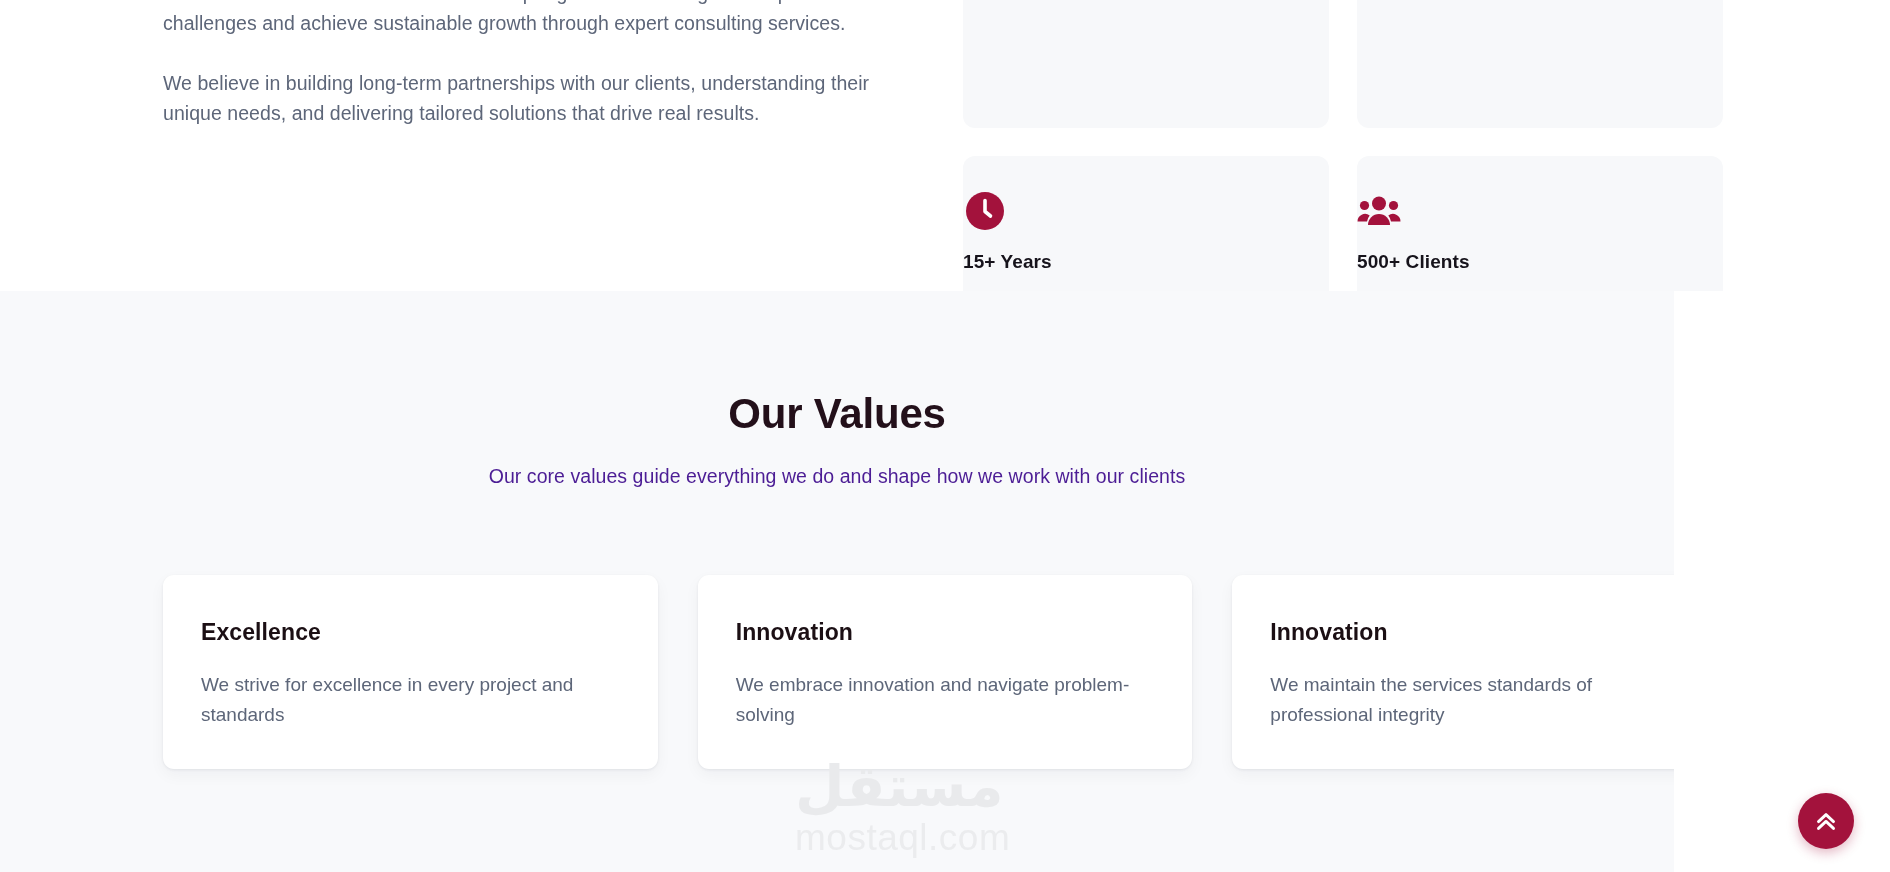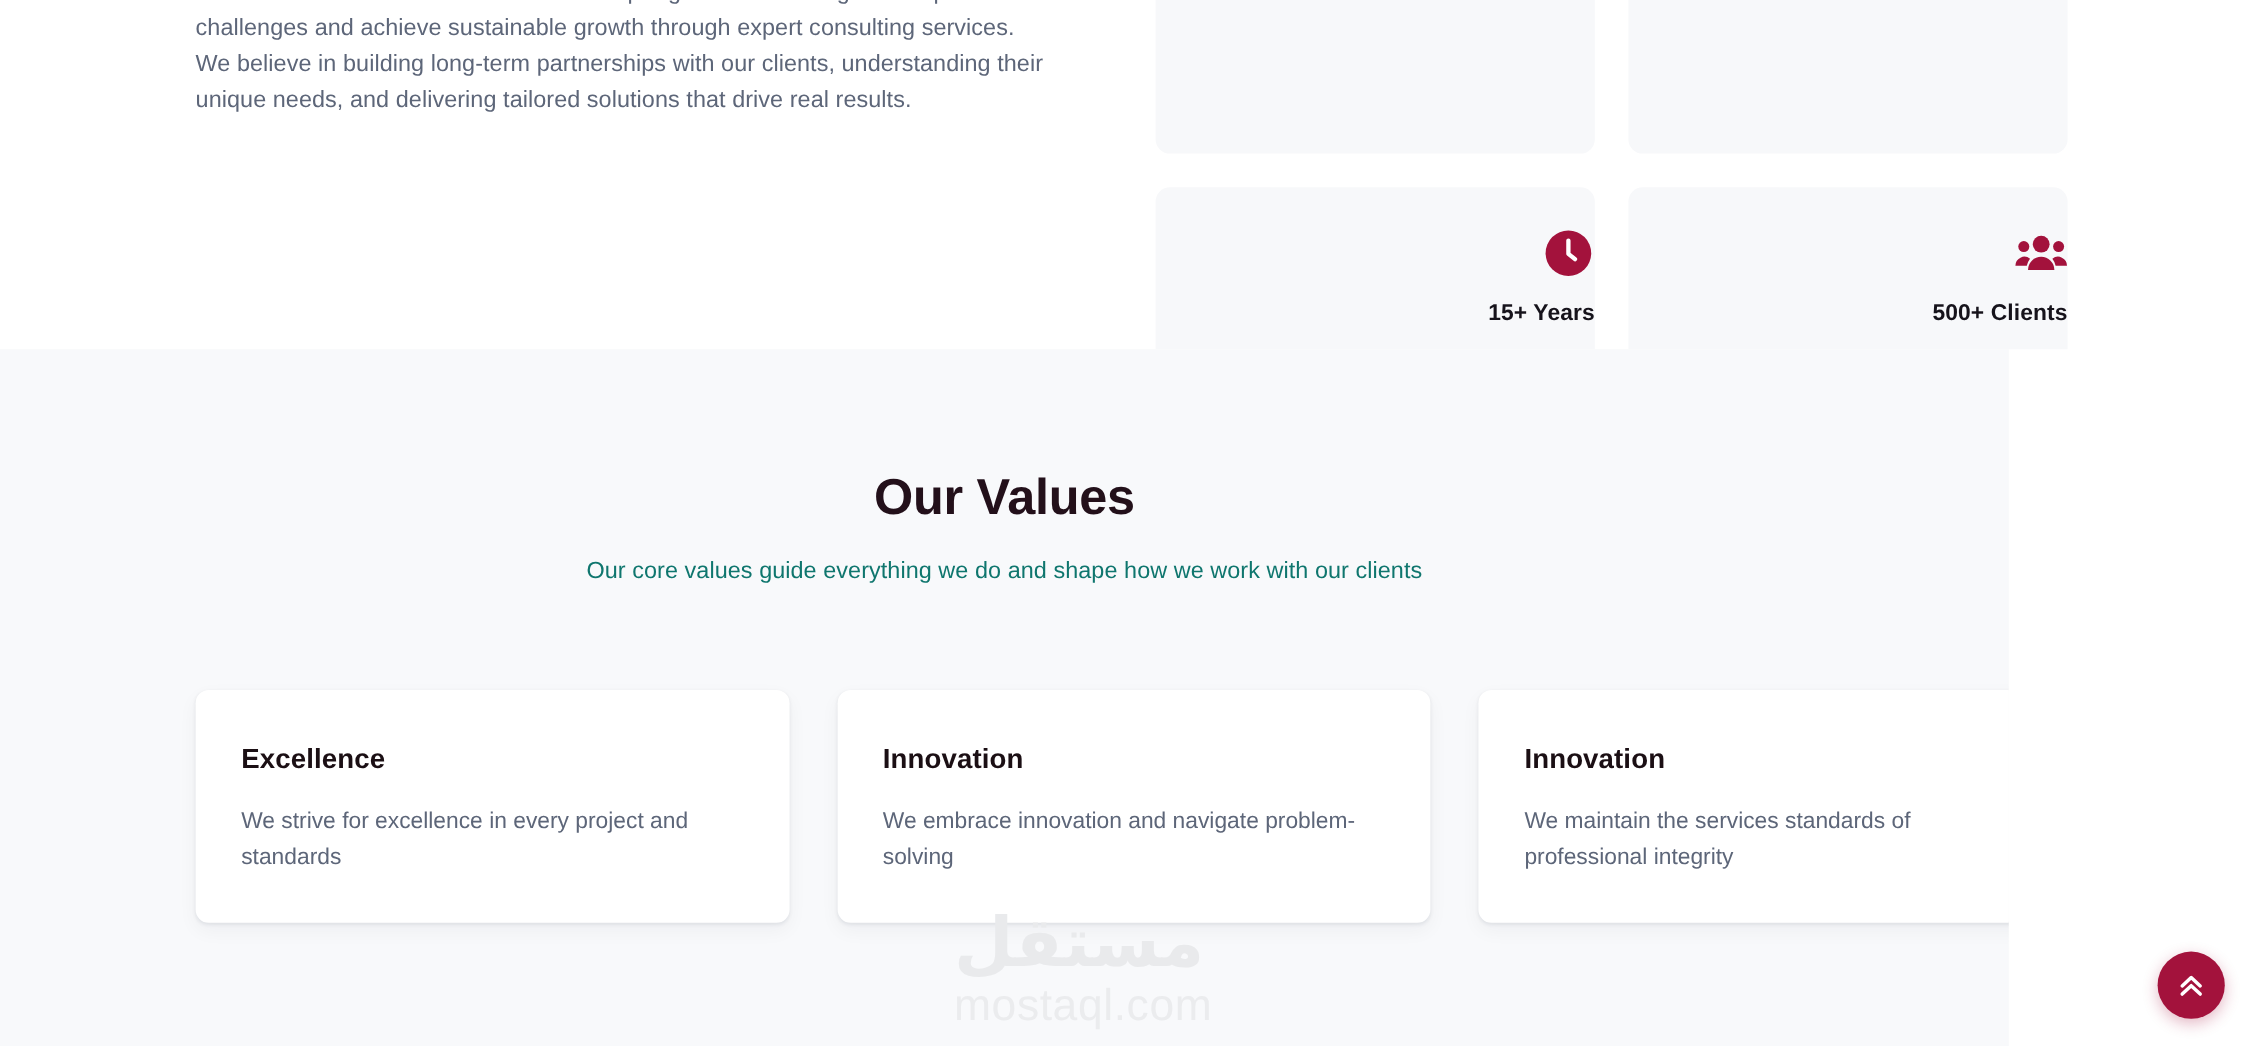--- a/index.html
+++ b/index.html
@@ -42,39 +42,39 @@
     padding-top: 0;
   }
 
   .about-para {
     font-size: 19.5px;
     line-height: 30px;
     color: #5d6679;
     font-weight: 400;
     letter-spacing: 0.05px;
   }
-  .about-para + .about-para { }
+  .about-para + .about-para { margin-top: 30px; }
 
   
   .stats-grid {
     width: 760px;
     display: grid;
     grid-template-columns: 1fr 1fr;
     column-gap: 28px;
     row-gap: 28px;
     padding-top: 0;
   }
 
   .stat-card {
     background: #f7f8fa;
     border-radius: 12px;
     height: 150px;
     display: flex;
     flex-direction: column;
-    align-items: flex-end;
+    align-items: flex-start;
     justify-content: center;
     gap: 18px;
   }
 
   
   .stat-card.clipped {
     height: 150px;
     margin-top: 0;
   }
 
@@ -114,21 +114,21 @@
     font-size: 42px;
     font-weight: 700;
     color: #23101a;
     letter-spacing: -0.2px;
     line-height: 1.15;
   }
 
   .values-sub {
     margin-top: 27px;
     font-size: 19.5px;
-    color: #0f766e;
+    color: #4c1d95;
     font-weight: 400;
     letter-spacing: 0.05px;
   }
 
   .values-grid {
     position: absolute;
     left: 163px;
     top: 284px;
     width: 1564px;
     display: grid;

